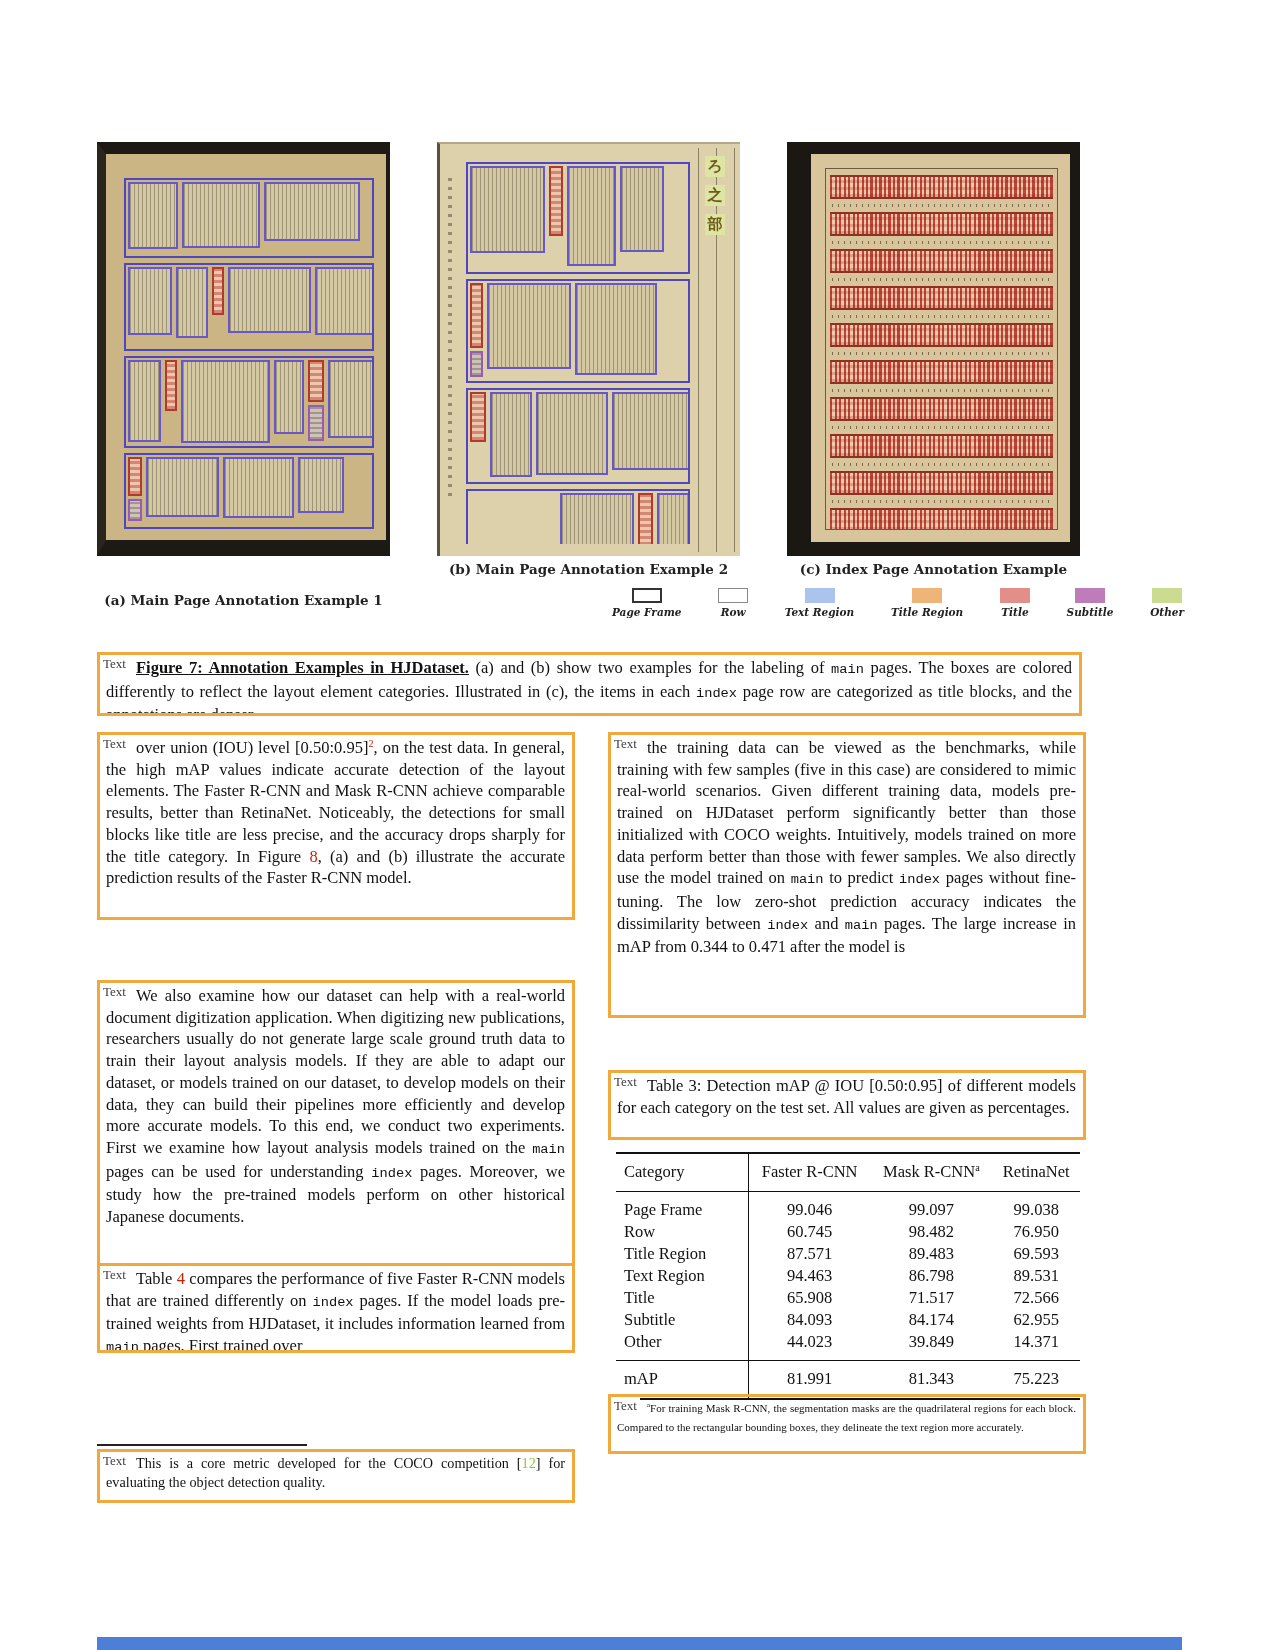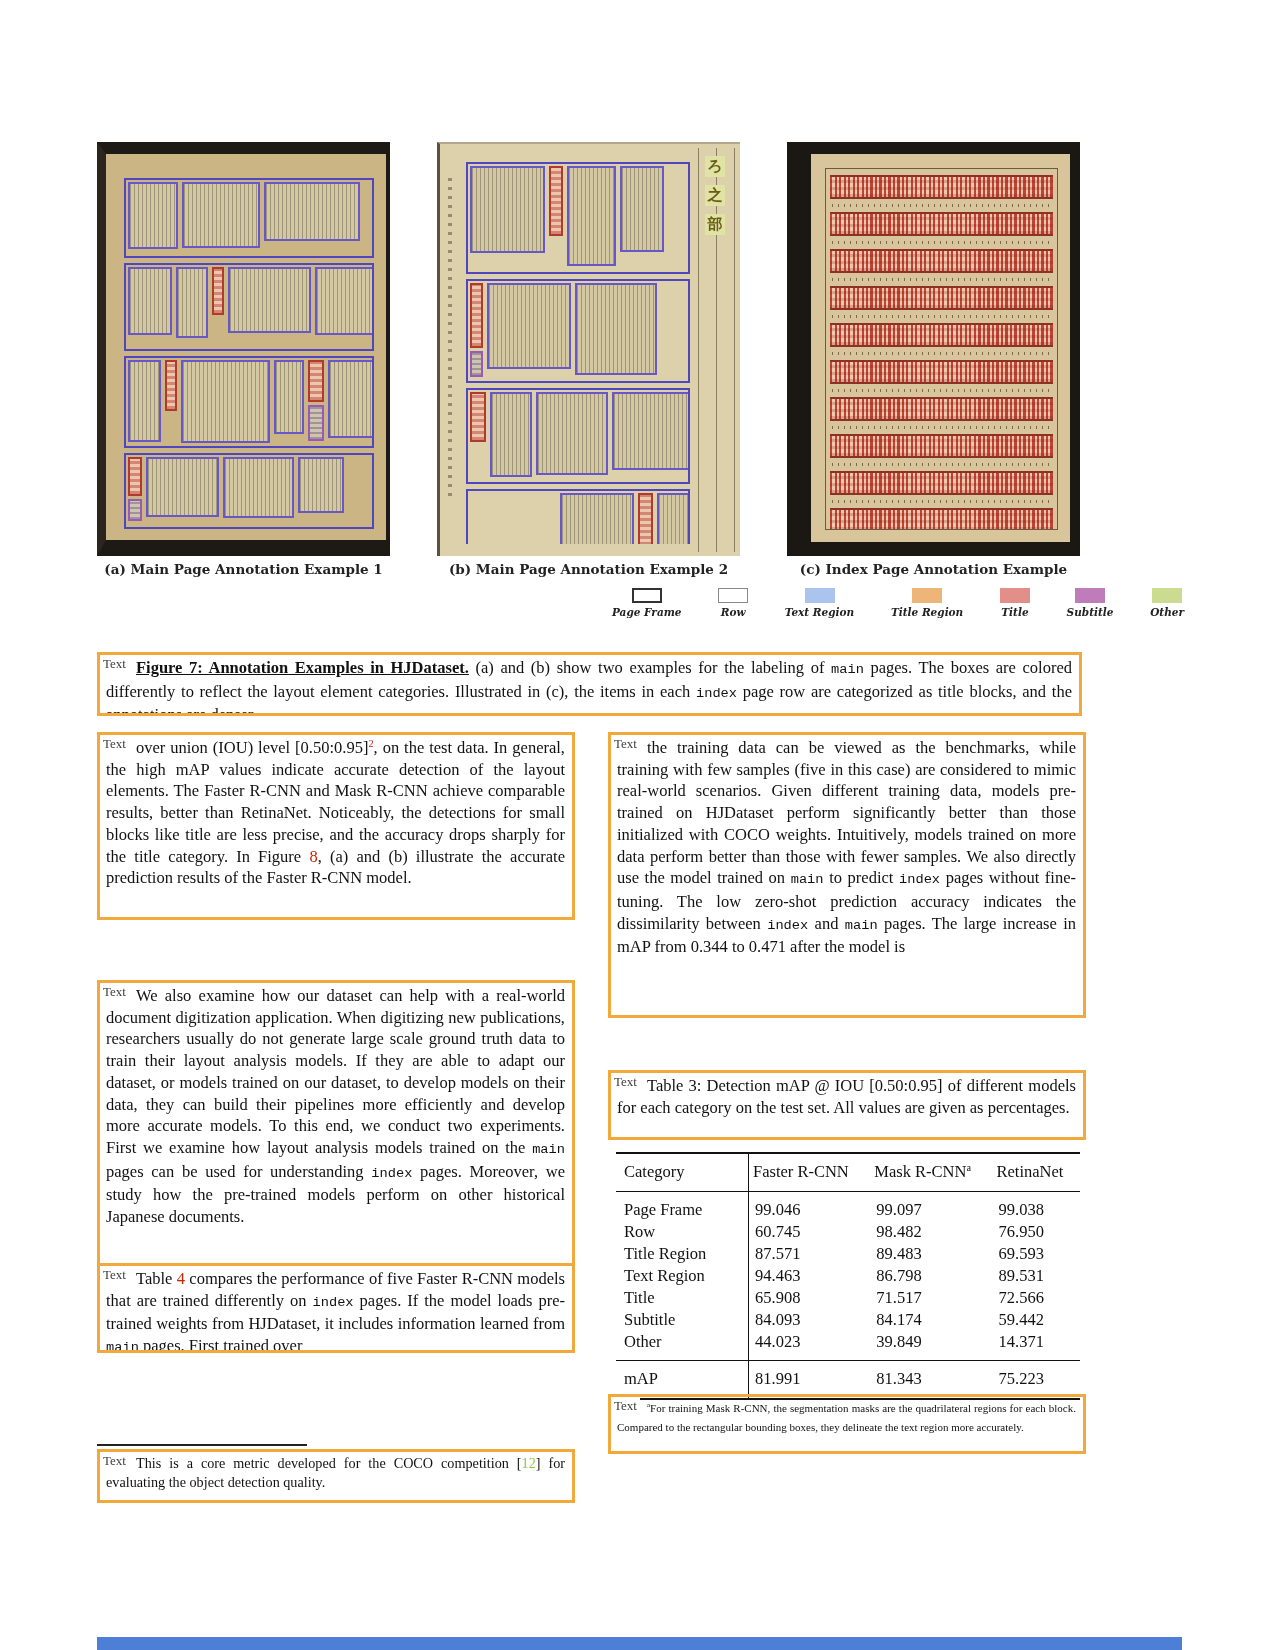--- a/index.html
+++ b/index.html
@@ -83,21 +83,21 @@
   .rgreen{color:#8dc63f;}
   sup{font-size:0.62em;line-height:0;vertical-align:super;}
 
   
   .table-wrap{position:absolute;left:616px;top:1152px;width:464px;}
   table.results{width:100%;border-collapse:collapse;font-size:16.5px;color:#111;}
   .results th,.results td{padding:1px 6px;font-weight:normal;}
   .results thead tr{border-top:2px solid #111;border-bottom:1.3px solid #111;}
   .results thead th{padding:8px 4px 9px;}
   .results .cat{text-align:left;border-right:1.3px solid #111;padding-left:8px;width:118px;}
-  .results .num{text-align:left;margin-top:27px;}
+  .results .num{text-align:center;margin-top:27px;}
   .results tbody tr.first td{padding-top:8px;}
   .results tbody tr.last td{padding-bottom:8px;}
   .results tfoot tr{border-top:1.3px solid #111;border-bottom:2px solid #111;}
   .results tfoot td{padding:8px 6px 9px;}
 
   .bottom-bar{left:97px;top:1637px;width:1085px;height:13px;background:#4d7fd6;}
 </style>
 </head>
 <body>
 
@@ -209,21 +209,21 @@
         <div class="c-band"></div>
         <div class="c-dots"></div>
         <div class="c-band"></div>
         <div class="c-dots"></div>
         <div class="c-band"></div>
         <div class="c-dots"></div>
         <div class="c-band"></div>
       </div>
   </div>
 
-  <div class="img-cap" style="left:97px;top:561px;width:293px;">(a) Main Page Annotation Example 1</div>
+  <div class="img-cap" style="left:97px;top:592px;width:293px;">(a) Main Page Annotation Example 1</div>
   <div class="img-cap" style="left:437px;top:561px;width:303px;">(b) Main Page Annotation Example 2</div>
   <div class="img-cap" style="left:787px;top:561px;width:293px;">(c) Index Page Annotation Example</div>
 
   <div class="legend" id="legend">
       <div class="legend-item">
         <div class="legend-swatch" style="background: rgb(255, 255, 255); border: 2px solid rgb(51, 51, 51);"></div>
         <div class="legend-label">Page Frame</div>
       </div>
       <div class="legend-item">
         <div class="legend-swatch" style="background: rgb(255, 255, 255); border: 1px solid rgb(136, 136, 136);"></div>
@@ -326,21 +326,21 @@
           <tr>
             <td class="cat">Title</td>
             <td class="num">65.908</td>
             <td class="num">71.517</td>
             <td class="num">72.566</td>
           </tr>
           <tr>
             <td class="cat">Subtitle</td>
             <td class="num">84.093</td>
             <td class="num">84.174</td>
-            <td class="num">59.442</td>
+            <td class="num">62.955</td>
           </tr>
           <tr class="last">
             <td class="cat">Other</td>
             <td class="num">44.023</td>
             <td class="num">39.849</td>
             <td class="num">14.371</td>
           </tr>
         </tbody>
         <tfoot>
           <tr>

